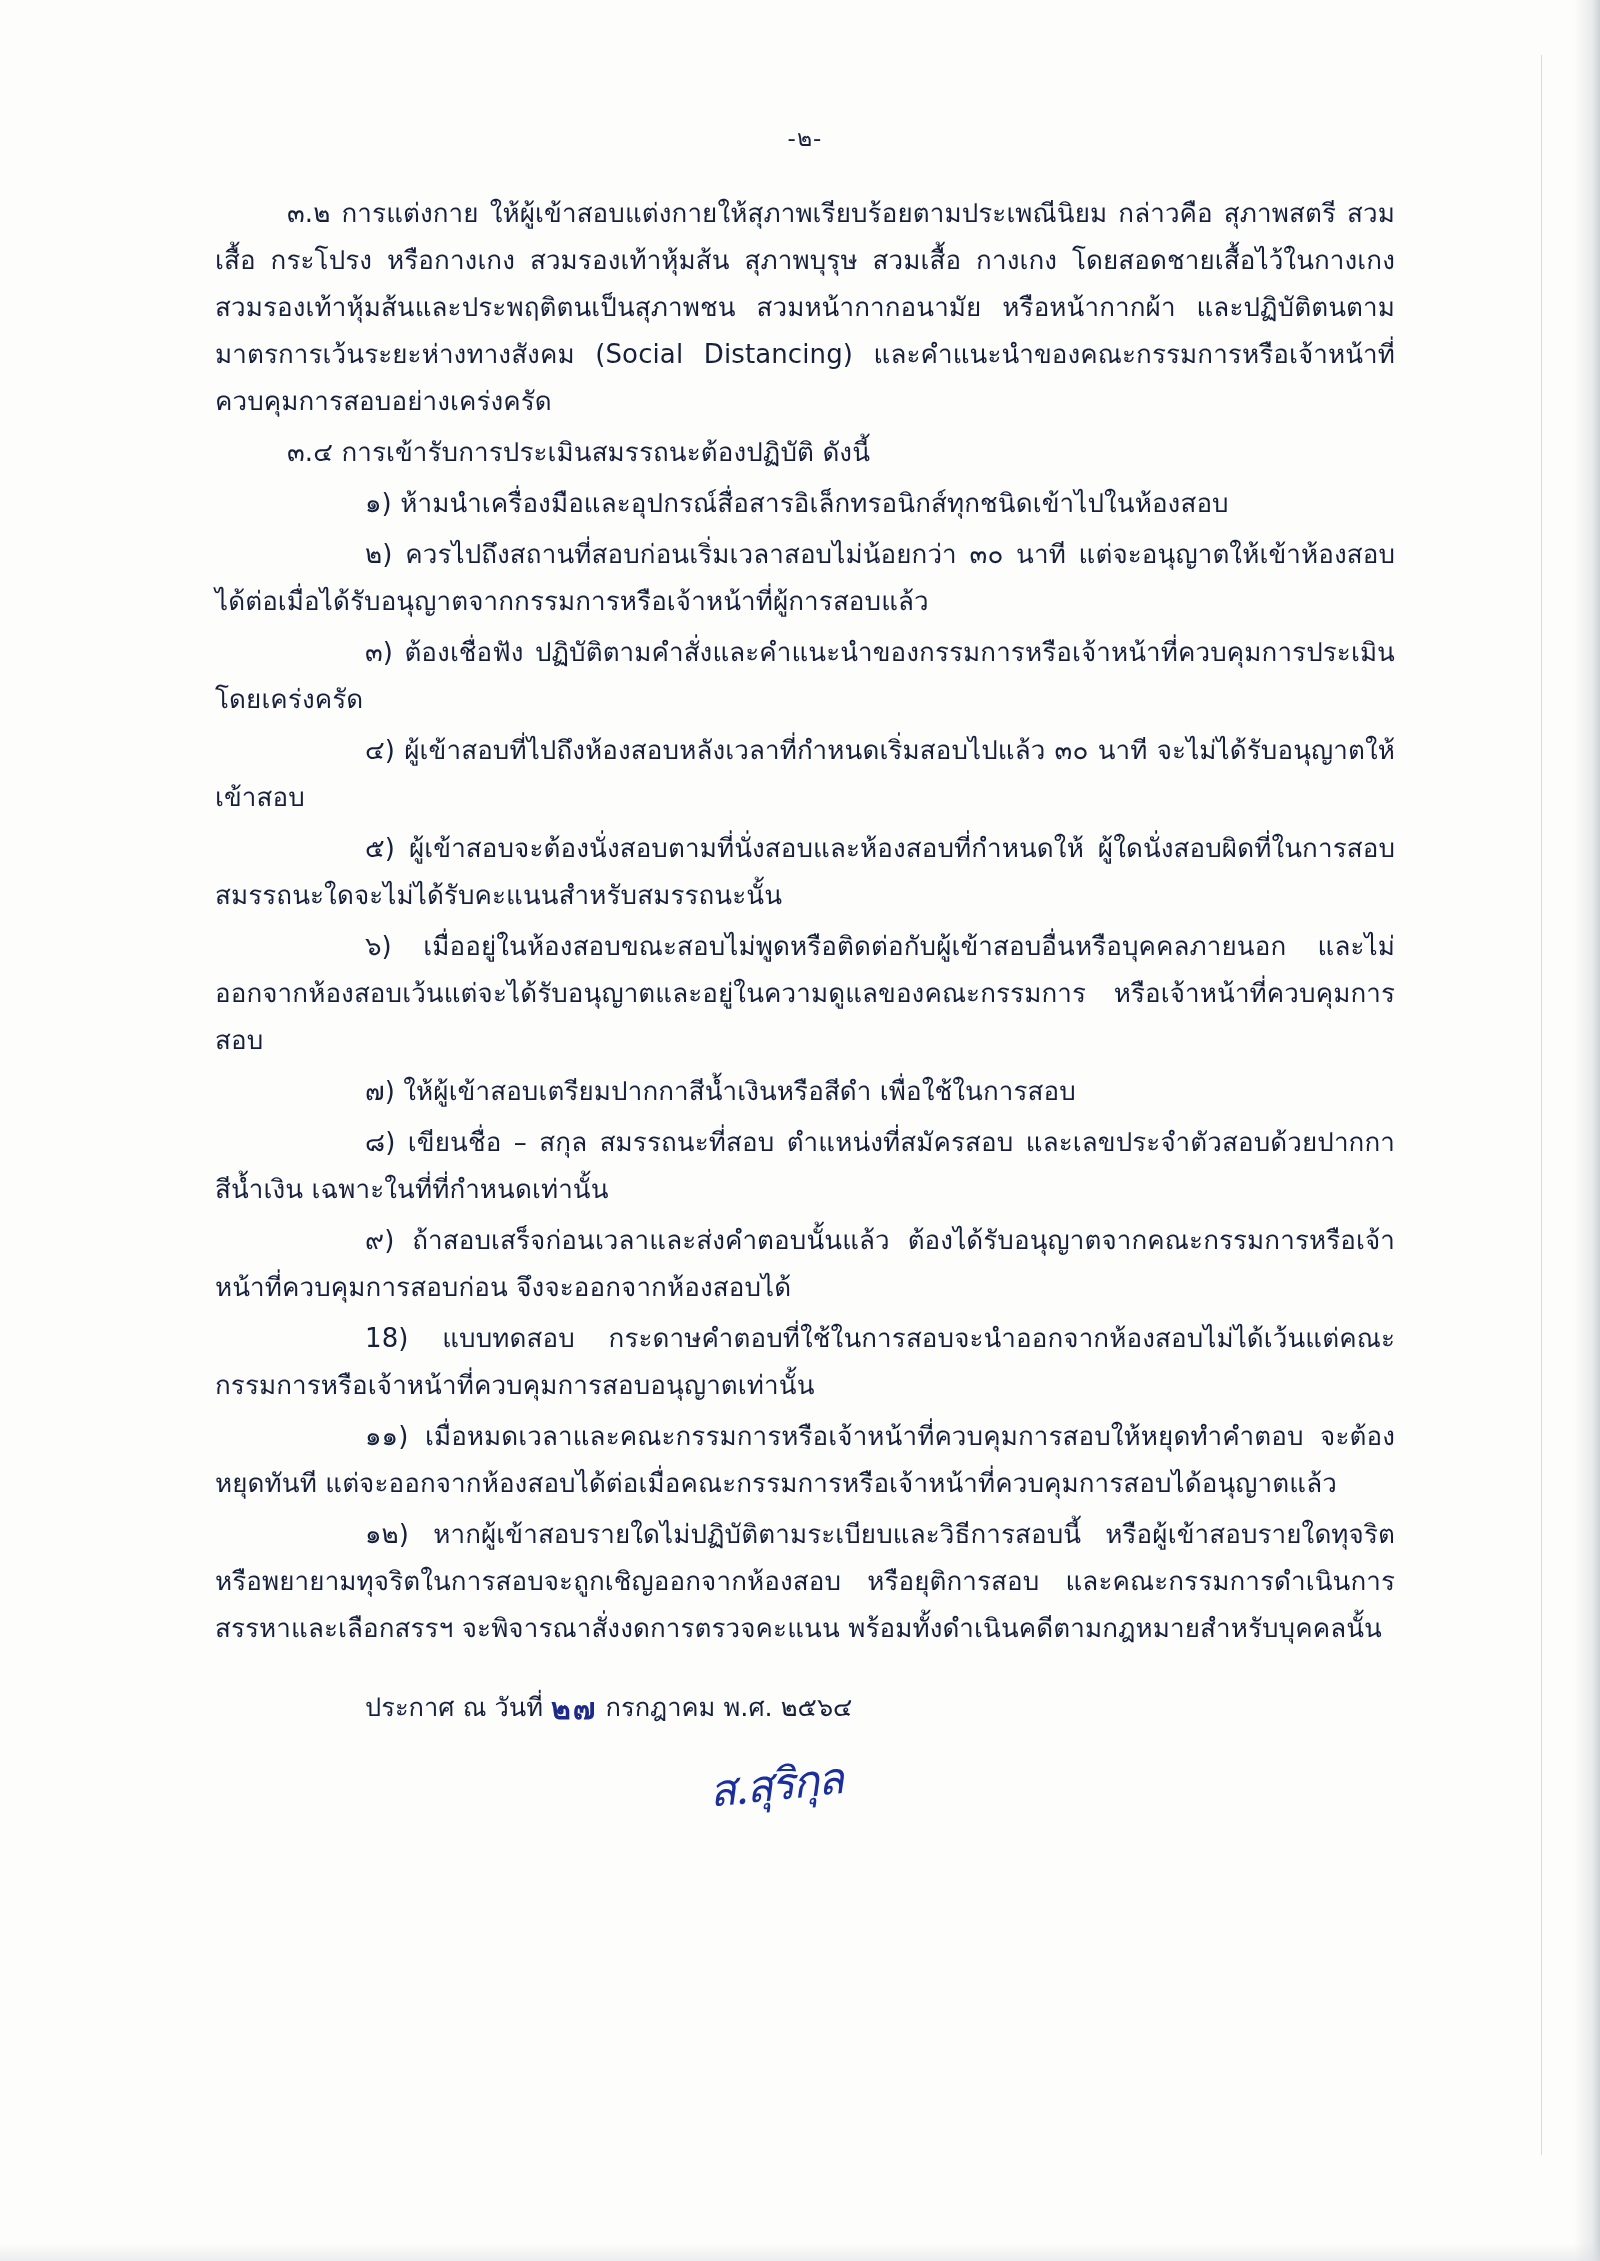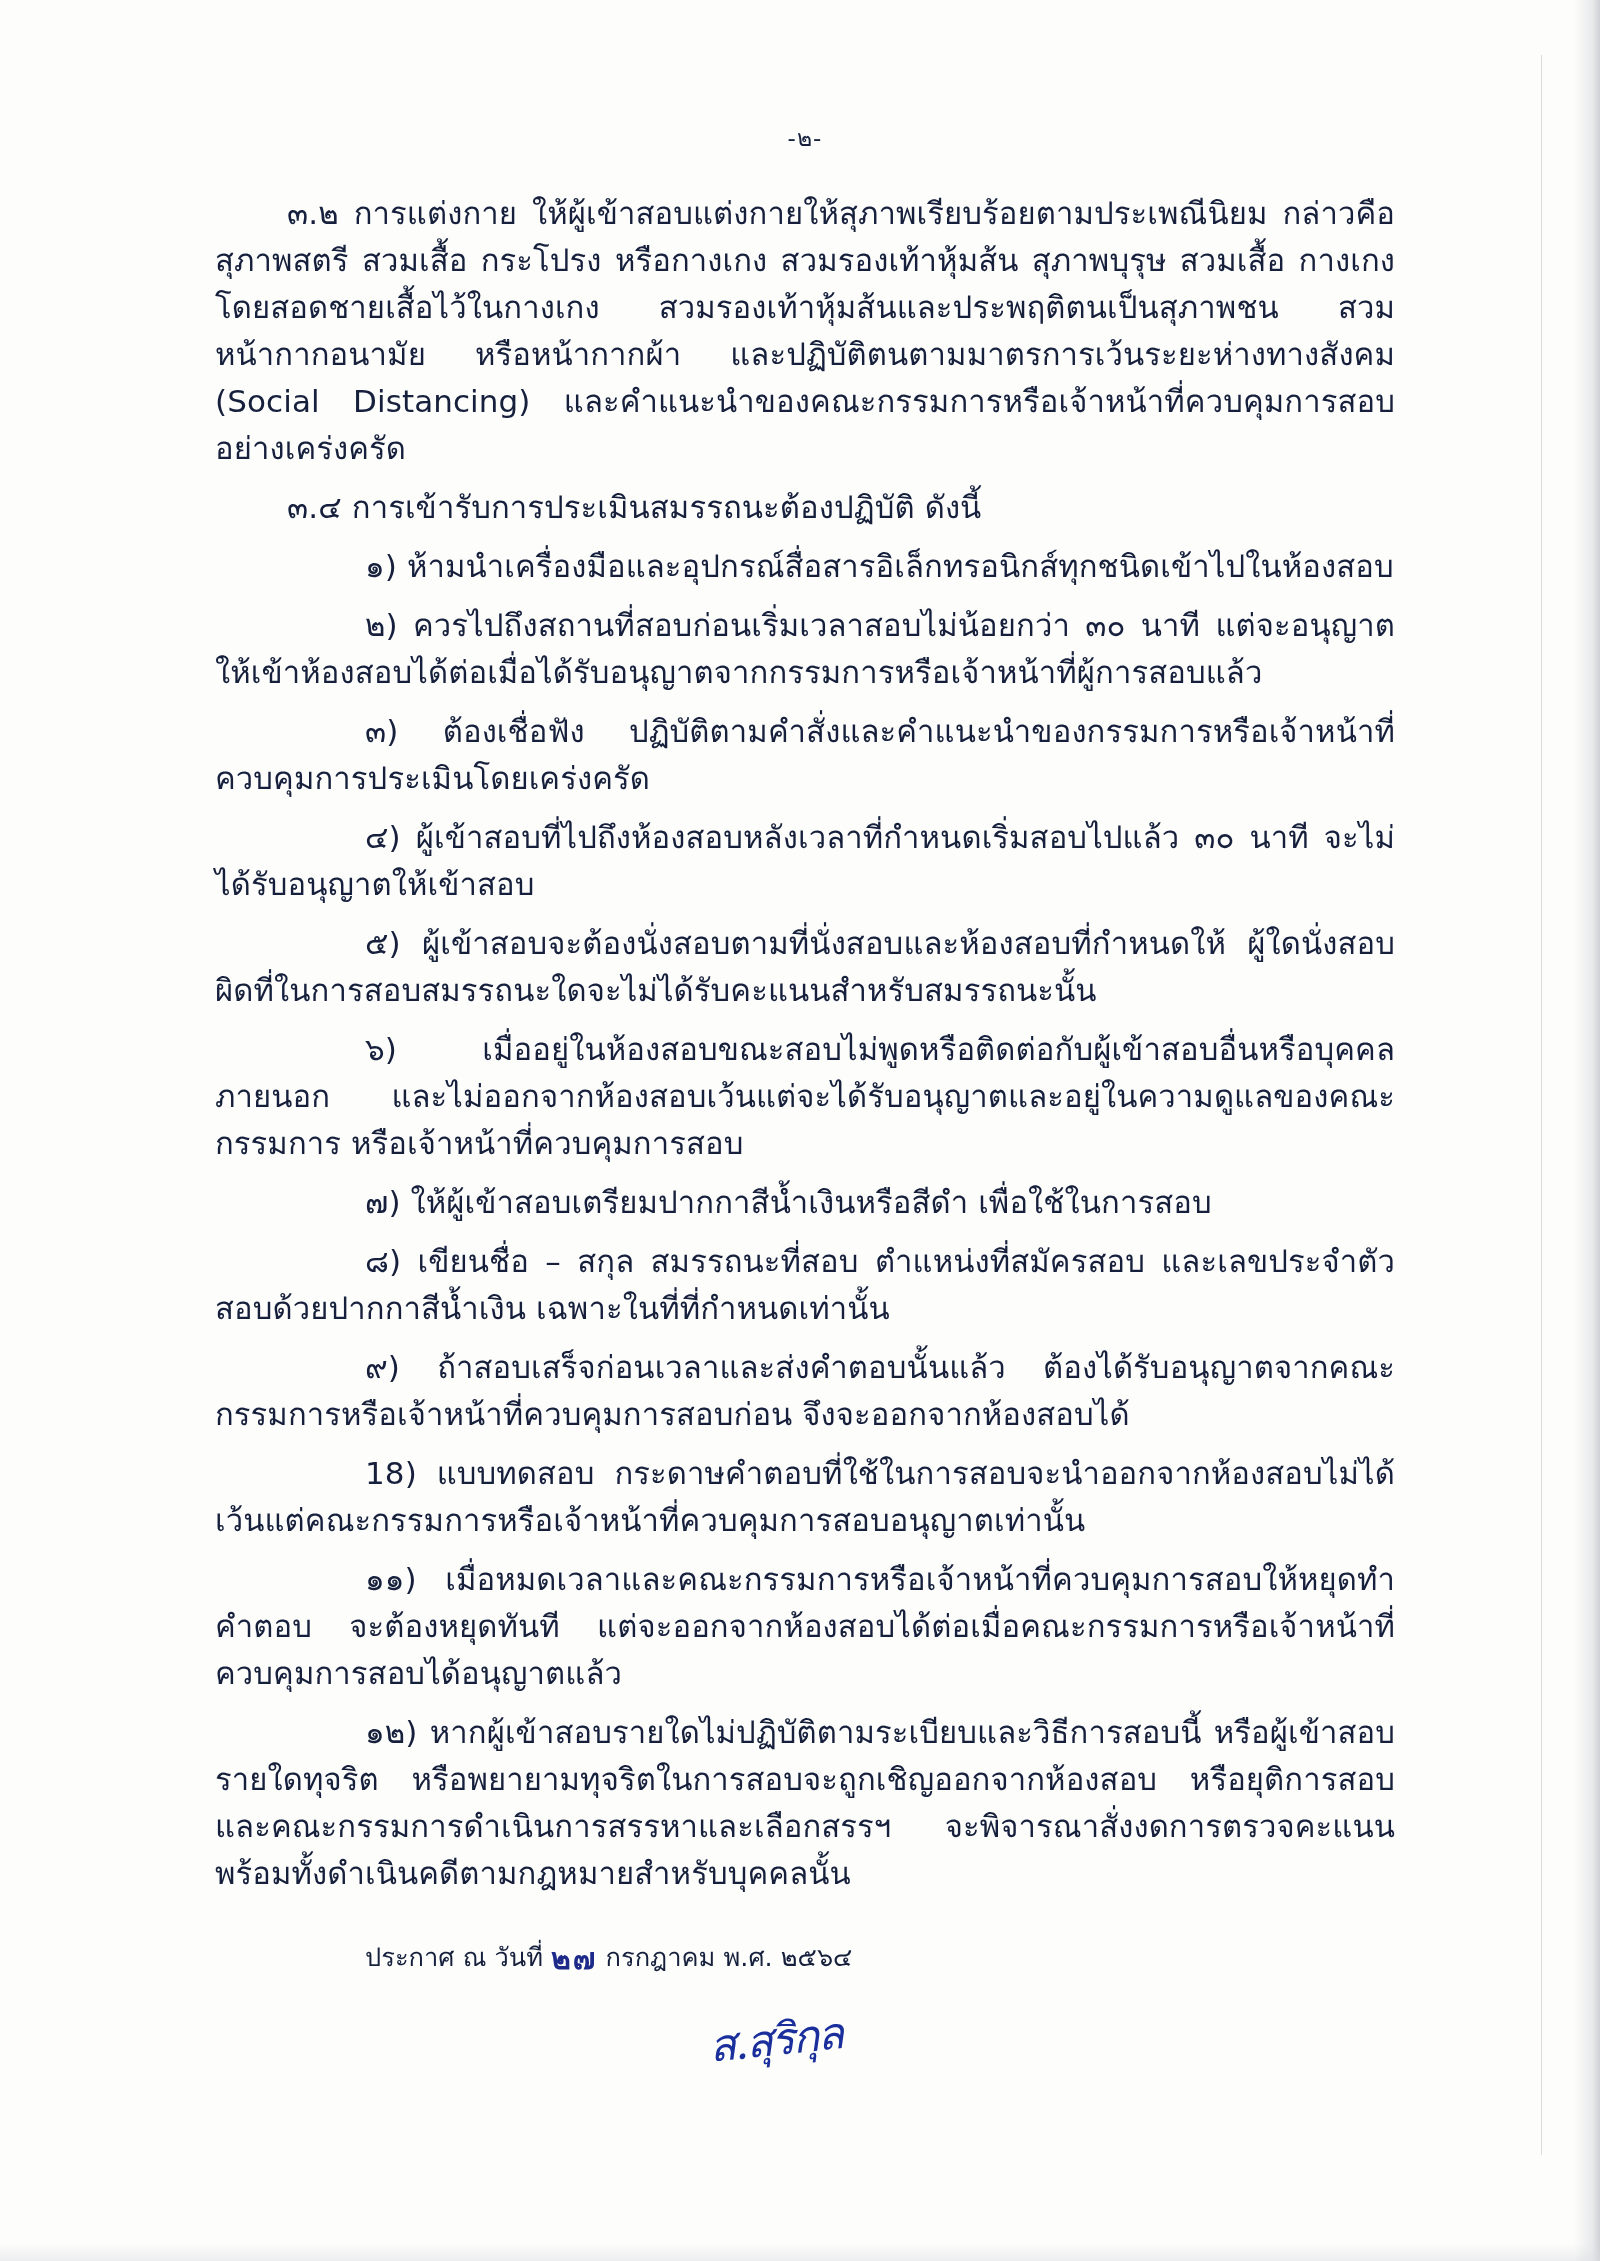--- a/index.html
+++ b/index.html
@@ -50,35 +50,35 @@
     width: 1180px;
   }
   .page-number {
     text-align: center;
     font-size: 23px;
     letter-spacing: 1px;
     margin-bottom: 34px;
     color: #16203d;
   }
   p.para {
-    margin: 12px 0 2px 0;
-    font-size: 31px;
+    margin: 4px 0 2px 0;
+    font-size: 26px;
     line-height: 47px;
     text-align: justify;
     text-justify: inter-word;
     color: #16203d;
     letter-spacing: 0.1px;
   }
   p.indent-1 { text-indent: 72px; }
   p.indent-3 { text-indent: 150px; }
   .block-gap { margin-top: 22px; }
   .announce {
     margin-top: 30px;
     font-size: 25.5px;
-    line-height: 57px;
+    line-height: 47px;
     text-indent: 150px;
     color: #16203d;
   }
   .date-strong {
     font-family: "DejaVu Sans", sans-serif;
     color: #1d2a8a;
     font-weight: bold;
     font-size: 30px;
     letter-spacing: 2px;
     position: relative;

